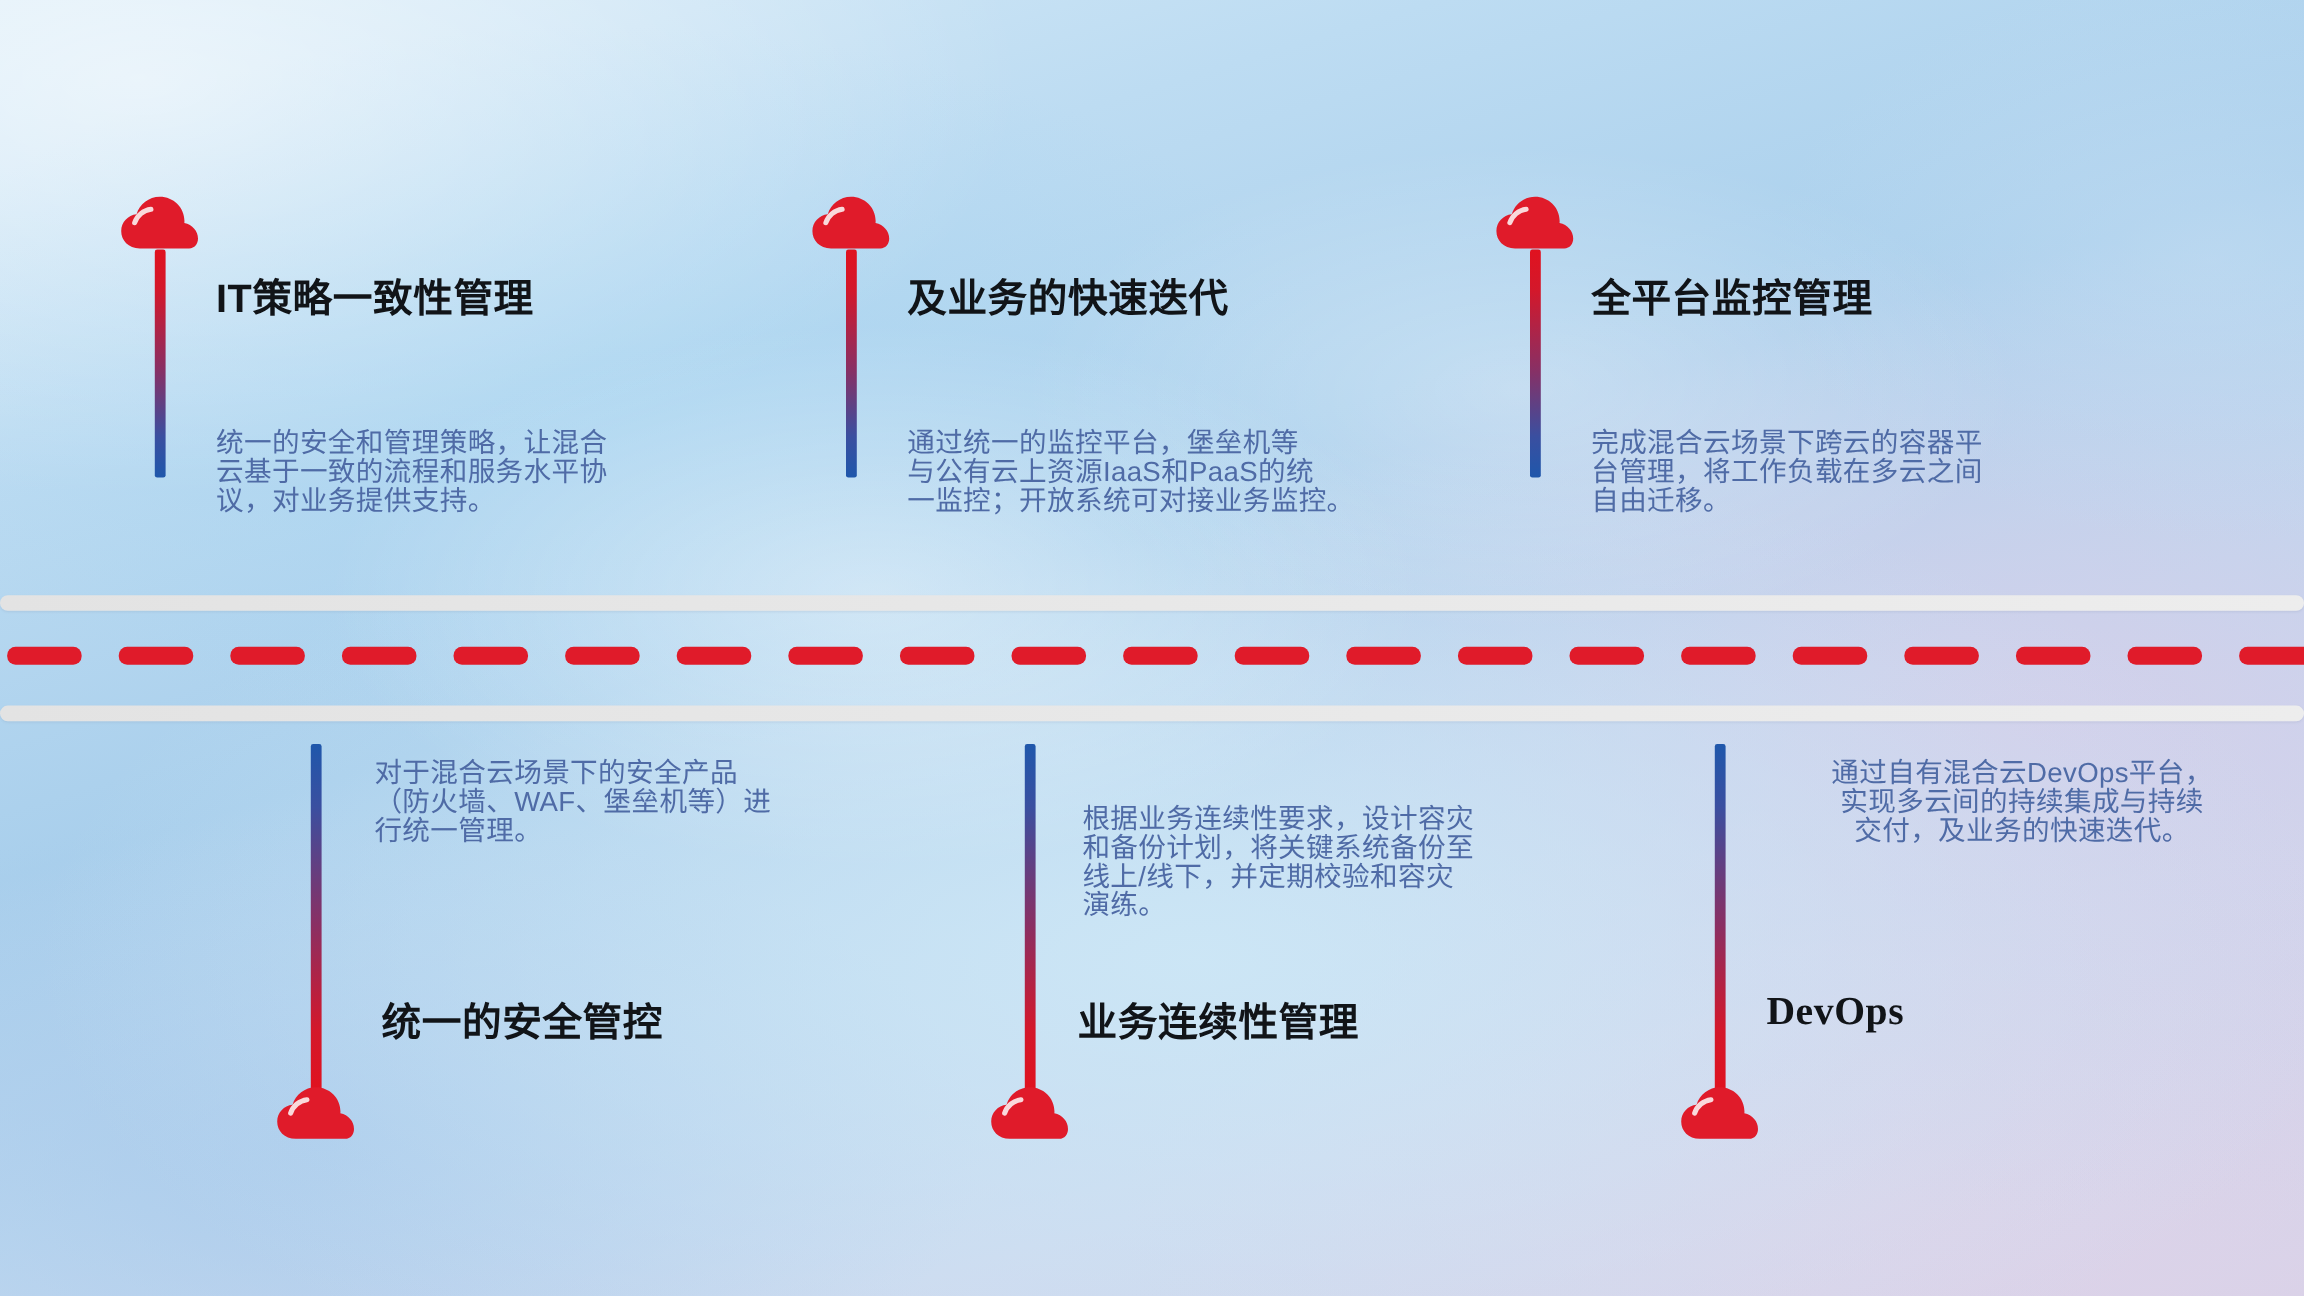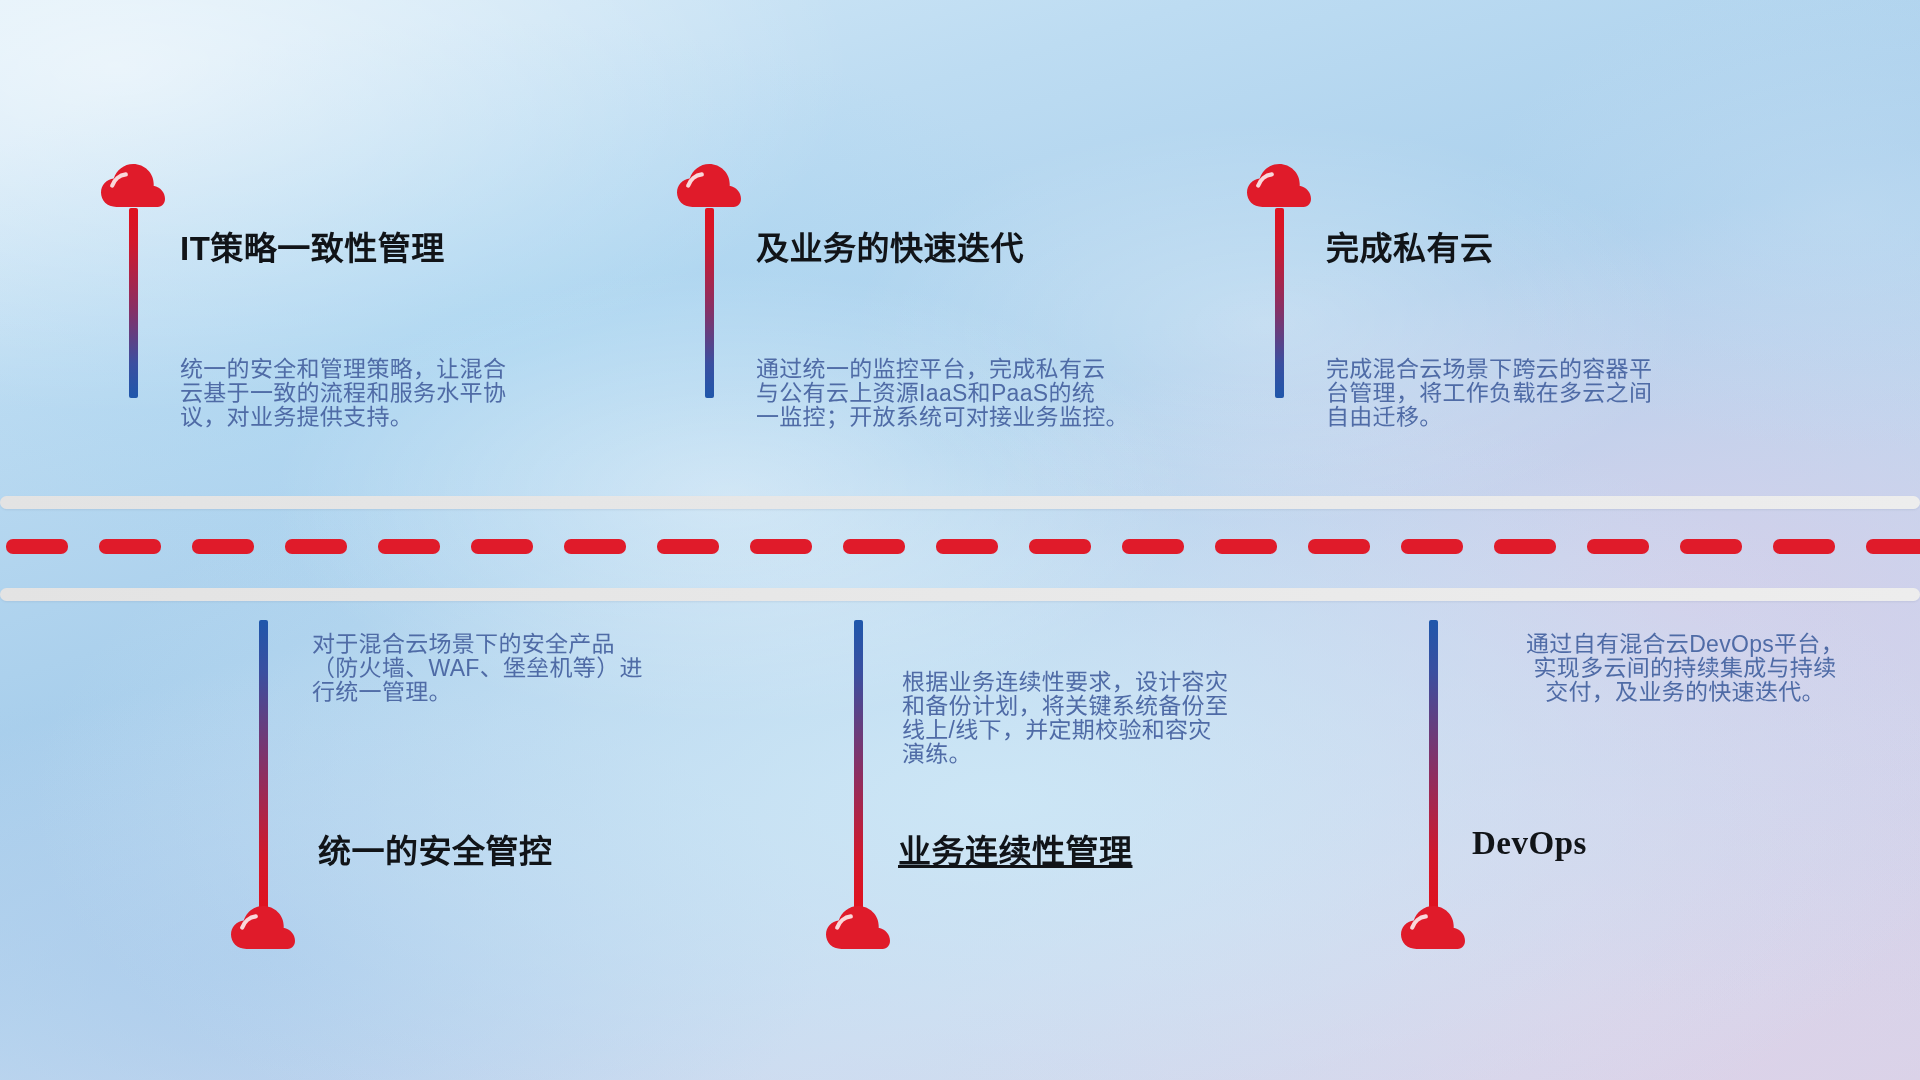--- a/index.html
+++ b/index.html
@@ -104,36 +104,36 @@
     <div class="pin" style="left:676px; top:163px;">
       <div class="cloud">
         <svg viewBox="0 0 66 45" aria-hidden="true">
           <path d="M16.5 44 C6.9 44 1 37.4 1 29.6 C1 22.3 6.6 16.3 13.8 15.6 C16.3 7.2 24 1 33.2 1 C44.5 1 53.7 10 53.7 21 C53.7 21.6 53.7 22.2 53.6 22.8 C60.4 24.2 65 29.6 65 35.8 C65 40.3 62.2 44 57.6 44 Z" fill="#e01b2a"></path>
           <path d="M12.2 22.6 C14.2 16.6 19.6 12.2 25.8 11.4" fill="none" stroke="#fbe9ea" stroke-width="4.2" stroke-linecap="round" opacity="0.92"></path>
         </svg>
       </div>
       <div class="stem down" style="top:45px; height:190px;"></div>
     </div>
     <div class="heading" style="left:756px; top:222px;">及业务的快速迭代</div>
-    <div class="body-text" style="left:756px; top:357px; width:450px;">通过统一的监控平台，完成私有云
+    <div class="body-text" style="left:756px; top:357px; width:450px;">通过统一的监控平台，堡垒机等
 与公有云上资源IaaS和PaaS的统
 一监控；开放系统可对接业务监控。</div>
   </div>
 
   <div class="col">
     <div class="pin" style="left:1246px; top:163px;">
       <div class="cloud">
         <svg viewBox="0 0 66 45" aria-hidden="true">
           <path d="M16.5 44 C6.9 44 1 37.4 1 29.6 C1 22.3 6.6 16.3 13.8 15.6 C16.3 7.2 24 1 33.2 1 C44.5 1 53.7 10 53.7 21 C53.7 21.6 53.7 22.2 53.6 22.8 C60.4 24.2 65 29.6 65 35.8 C65 40.3 62.2 44 57.6 44 Z" fill="#e01b2a"></path>
           <path d="M12.2 22.6 C14.2 16.6 19.6 12.2 25.8 11.4" fill="none" stroke="#fbe9ea" stroke-width="4.2" stroke-linecap="round" opacity="0.92"></path>
         </svg>
       </div>
       <div class="stem down" style="top:45px; height:190px;"></div>
     </div>
-    <div class="heading" style="left:1326px; top:222px;">完成私有云</div>
+    <div class="heading" style="left:1326px; top:222px;">全平台监控管理</div>
     <div class="body-text" style="left:1326px; top:357px; width:440px;">完成混合云场景下跨云的容器平
 台管理，将工作负载在多云之间
 自由迁移。</div>
   </div>
 
   <div class="road road-edge top"></div>
   <div class="road road-dashes" id="dashes">
       <div class="dash"></div>
       <div class="dash"></div>
       <div class="dash"></div>
@@ -181,21 +181,21 @@
         <svg viewBox="0 0 66 45" aria-hidden="true">
           <path d="M16.5 44 C6.9 44 1 37.4 1 29.6 C1 22.3 6.6 16.3 13.8 15.6 C16.3 7.2 24 1 33.2 1 C44.5 1 53.7 10 53.7 21 C53.7 21.6 53.7 22.2 53.6 22.8 C60.4 24.2 65 29.6 65 35.8 C65 40.3 62.2 44 57.6 44 Z" fill="#e01b2a"></path>
           <path d="M12.2 22.6 C14.2 16.6 19.6 12.2 25.8 11.4" fill="none" stroke="#fbe9ea" stroke-width="4.2" stroke-linecap="round" opacity="0.92"></path>
         </svg>
       </div>
     </div>
     <div class="body-text" style="left:902px; top:632px; width:430px;margin-top:38px;">根据业务连续性要求，设计容灾
 和备份计划，将关键系统备份至
 线上/线下，并定期校验和容灾
 演练。</div>
-    <div class="heading" style="left:898px; top:825px;text-decoration:underline;">业务连续性管理</div>
+    <div class="heading" style="left:898px; top:825px;">业务连续性管理</div>
   </div>
 
   <div class="col">
     <div class="pin" style="left:1400px; top:620px;">
       <div class="stem up" style="top:0; height:290px;"></div>
       <div class="cloud" style="position:absolute; top:285px; left:0;">
         <svg viewBox="0 0 66 45" aria-hidden="true">
           <path d="M16.5 44 C6.9 44 1 37.4 1 29.6 C1 22.3 6.6 16.3 13.8 15.6 C16.3 7.2 24 1 33.2 1 C44.5 1 53.7 10 53.7 21 C53.7 21.6 53.7 22.2 53.6 22.8 C60.4 24.2 65 29.6 65 35.8 C65 40.3 62.2 44 57.6 44 Z" fill="#e01b2a"></path>
           <path d="M12.2 22.6 C14.2 16.6 19.6 12.2 25.8 11.4" fill="none" stroke="#fbe9ea" stroke-width="4.2" stroke-linecap="round" opacity="0.92"></path>
         </svg>

